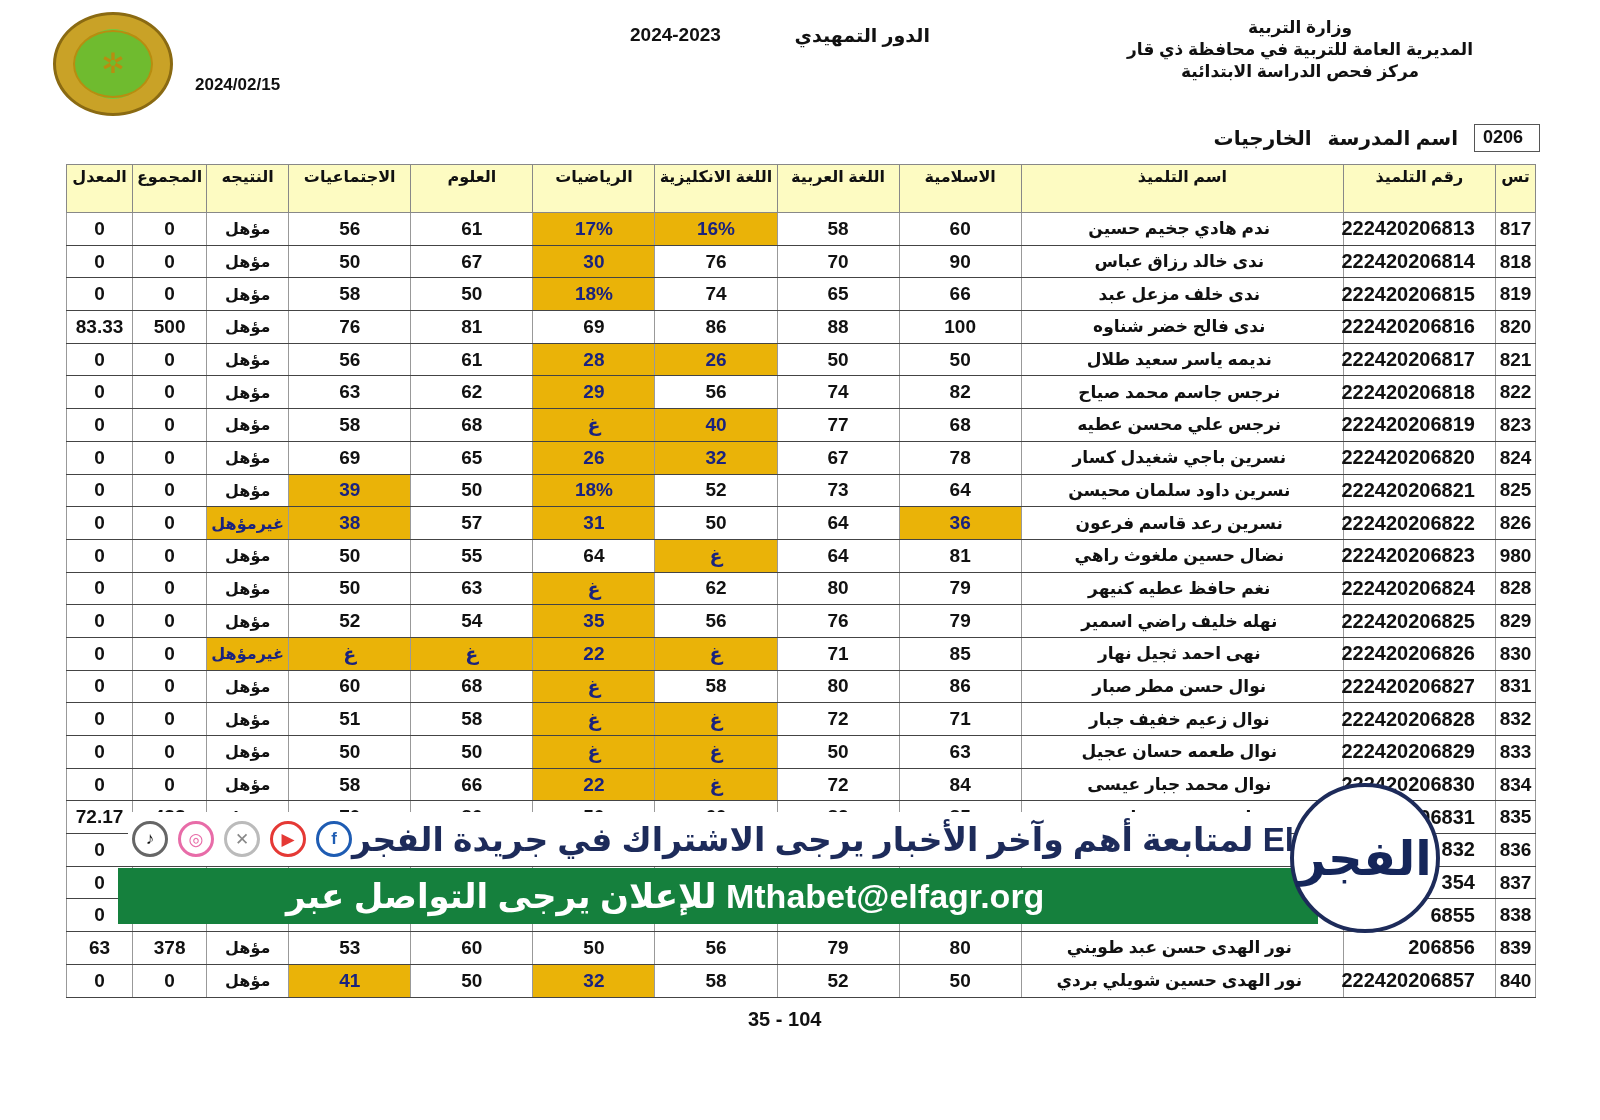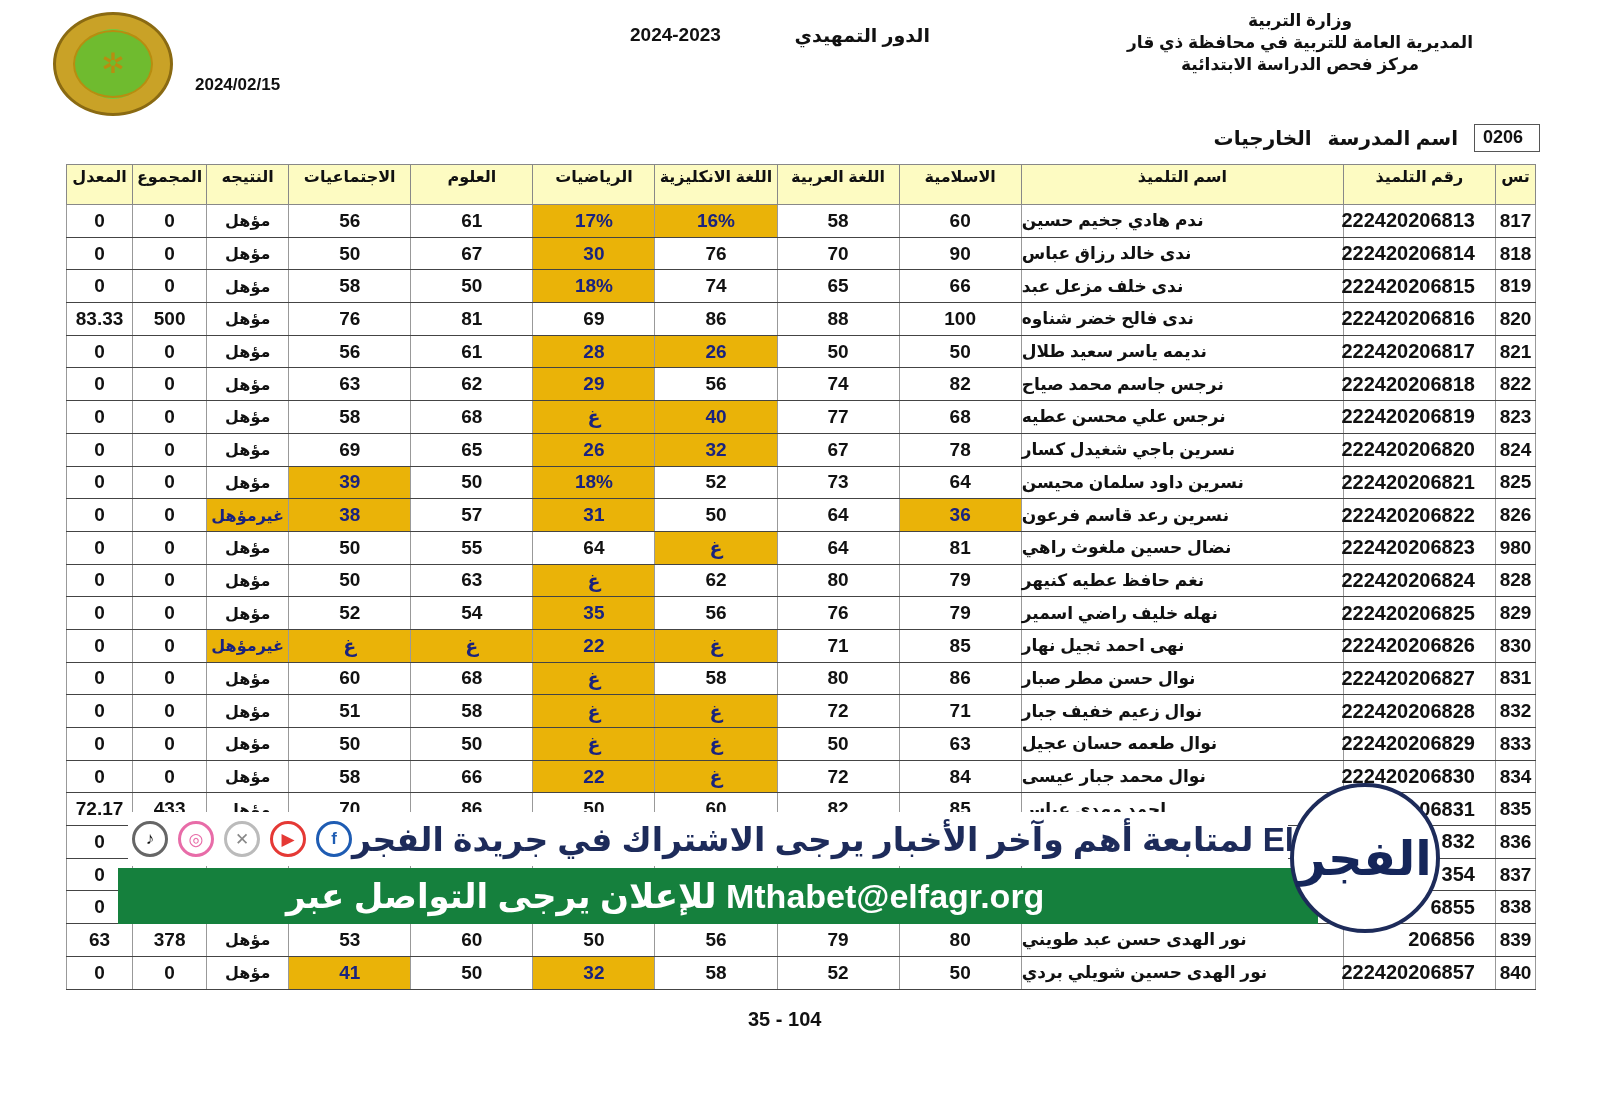--- a/index.html
+++ b/index.html
@@ -1,35 +1,35 @@
 <!DOCTYPE html>
 <html><head>
 <meta charset="utf-8">
 <style>
   * { box-sizing: border-box; margin: 0; padding: 0; }
   html, body { width: 1600px; height: 1120px; background: #ffffff; overflow: hidden; }
   body { position: relative; font-family: "Liberation Sans", "DejaVu Sans", sans-serif; color: #111; }
 
-  .hdr-right { position: absolute; right: 120px; top: 10px; width: 360px; text-align: center; direction: rtl; font-weight: bold; font-size: 17px; line-height: 22px; color: #111; }
+  .hdr-right { position: absolute; right: 120px; top: 17px; width: 360px; text-align: center; direction: rtl; font-weight: bold; font-size: 17px; line-height: 22px; color: #111; }
   .hdr-center { position: absolute; left: 570px; top: 18px; width: 370px; direction: rtl; font-weight: bold; font-size: 19px; }
   .hdr-center .l1 { text-align: right; padding-right: 10px; }
   .hdr-center .l2 { display: flex; justify-content: space-between; margin-top: 6px; padding-right: 10px; }
   .hdr-date { position: absolute; left: 195px; top: 75px; font-weight: bold; font-size: 17px; }
   .logo { position: absolute; left: 53px; top: 12px; width: 120px; height: 104px; border-radius: 50%;
           background: radial-gradient(circle at 50% 50%, #7cc63a 0 46%, #c9a227 47% 100%);
           border: 3px solid #8a6a12; display: flex; align-items: center; justify-content: center; }
   .logo .inner { width: 80px; height: 68px; border-radius: 50%; background: #6fbb2f; border: 2px solid #b88d10; color: #b88d10; font-size: 28px; text-align: center; line-height: 64px; }
 
   .school { position: absolute; right: 60px; top: 124px; direction: rtl; display: flex; align-items: center; gap: 16px; font-weight: bold; font-size: 20px; }
   .school .code { border: 1px solid #555; padding: 2px 16px; font-size: 18px; width: 66px; height: 28px; }
 
   table.grades { position: absolute; left: 66px; top: 164px; width: 1470px; border-collapse: collapse; direction: rtl; table-layout: fixed; }
-  table.grades th { background: #fdfbc2; height: 40px; font-size: 16px; font-weight: bold; vertical-align: top; padding-top: 2px; border: 1px solid #888; }
+  table.grades th { background: #fdfbc2; height: 48px; font-size: 16px; font-weight: bold; vertical-align: top; padding-top: 2px; border: 1px solid #888; }
   table.grades td { height: 32.7px; border: 1px solid #999; border-bottom: 1.5px solid #444; text-align: center; font-weight: bold; font-size: 19px; }
-  table.grades td.name { text-align: left; padding-right: 6px; font-size: 17px; }
+  table.grades td.name { text-align: center; padding-right: 6px; font-size: 17px; }
   table.grades td.sid { text-align: right; padding-right: 20px; font-size: 20px; }
   table.grades td.hl { background: #eab308; color: #1a237e; }
   table.grades td.res { font-size: 16px; }
 
   .pager { position: absolute; left: 748px; top: 1008px; font-weight: bold; font-size: 20px; }
 
   .ad-top { position: absolute; left: 128px; top: 812px; width: 1160px; height: 54px; background: #fff; display: flex; align-items: center; direction: ltr; }
   .ad-top .icons { display: flex; gap: 10px; margin-left: 4px; }
   .ad-top .ic { width: 36px; height: 36px; border-radius: 50%; border: 3px solid #999; display: flex; align-items: center; justify-content: center; font-size: 17px; font-weight: bold; }
   .ad-top .txt { flex: 1; text-align: right; padding-right: 10px; font-size: 33px; color: #1d2b5a; font-weight: bold; white-space: nowrap; }

